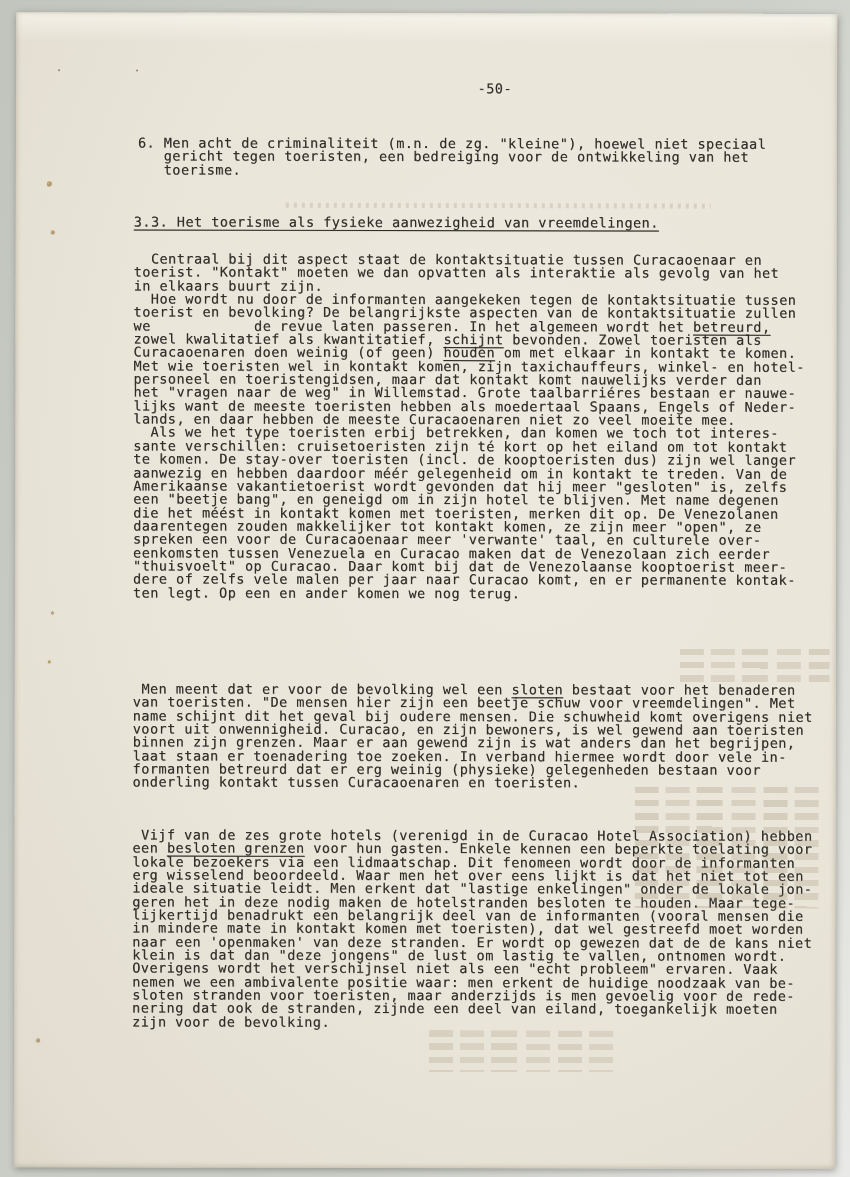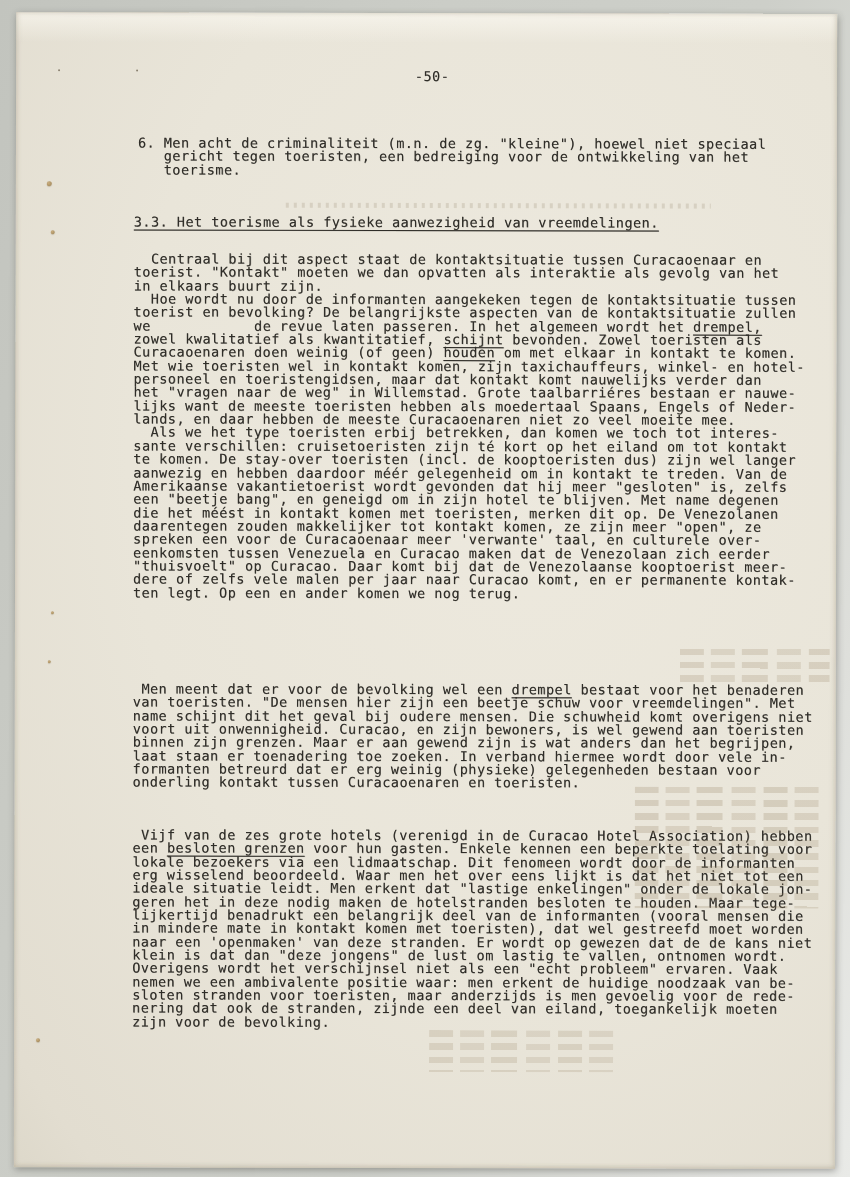--- a/index.html
+++ b/index.html
@@ -39,21 +39,21 @@
     color:var(--ink,#2f2d28);
     white-space:pre;
     margin:0;
     text-shadow:.3px .3px .35px rgba(47,45,40,.45);
   }
   .typewriter u{
     text-decoration-line:underline;
     text-decoration-thickness:1.2px;
     text-underline-offset:2.5px;
   }
-  .page-number{ left:336px; top:57px; width:160px; text-align:center; }
+  .page-number{ left:336px; top:69px; width:160px; text-align:right; }
   .numbered-item{ left:122px; top:124px; }
   .section-heading{
     left:118px; top:203px;
     font-weight:normal;
     text-decoration-line:underline;
     text-decoration-thickness:1.2px;
     text-underline-offset:3px;
   }
   .para-contact{ left:118px; top:240px; }
   .para-threshold{ left:118px; top:670px; }
@@ -106,21 +106,21 @@
    gericht tegen toeristen, een bedreiging voor de ontwikkeling van het
    toerisme.</div>
 
   <div class="typewriter section-heading">3.3. Het toerisme als fysieke aanwezigheid van vreemdelingen.</div>
 
   <div class="typewriter para-contact">  Centraal bij dit aspect staat de kontaktsituatie tussen Curacaoenaar en
 toerist. "Kontakt" moeten we dan opvatten als interaktie als gevolg van het
 in elkaars buurt zijn.
   Hoe wordt nu door de informanten aangekeken tegen de kontaktsituatie tussen
 toerist en bevolking? De belangrijkste aspecten van de kontaktsituatie zullen
-we            de revue laten passeren. In het algemeen wordt het <u>drempel,</u>
+we            de revue laten passeren. In het algemeen wordt het <u>betreurd,</u>
 zowel kwalitatief als kwantitatief, <u>schijnt</u> bevonden. Zowel toeristen als
 Curacaoenaren doen weinig (of geen) <u>houden</u> om met elkaar in kontakt te komen.
 Met wie toeristen wel in kontakt komen, zijn taxichauffeurs, winkel- en hotel-
 personeel en toeristengidsen, maar dat kontakt komt nauwelijks verder dan
 het "vragen naar de weg" in Willemstad. Grote taalbarriéres bestaan er nauwe-
 lijks want de meeste toeristen hebben als moedertaal Spaans, Engels of Neder-
 lands, en daar hebben de meeste Curacaoenaren niet zo veel moeite mee.
   Als we het type toeristen erbij betrekken, dan komen we toch tot interes-
 sante verschillen: cruisetoeristen zijn té kort op het eiland om tot kontakt
 te komen. De stay-over toeristen (incl. de kooptoeristen dus) zijn wel langer
@@ -128,21 +128,21 @@
 Amerikaanse vakantietoerist wordt gevonden dat hij meer "gesloten" is, zelfs
 een "beetje bang", en geneigd om in zijn hotel te blijven. Met name degenen
 die het méést in kontakt komen met toeristen, merken dit op. De Venezolanen
 daarentegen zouden makkelijker tot kontakt komen, ze zijn meer "open", ze
 spreken een voor de Curacaoenaar meer 'verwante' taal, en culturele over-
 eenkomsten tussen Venezuela en Curacao maken dat de Venezolaan zich eerder
 "thuisvoelt" op Curacao. Daar komt bij dat de Venezolaanse kooptoerist meer-
 dere of zelfs vele malen per jaar naar Curacao komt, en er permanente kontak-
 ten legt. Op een en ander komen we nog terug.</div>
 
-  <div class="typewriter para-threshold"> Men meent dat er voor de bevolking wel een <u>drempel</u> bestaat voor het benaderen
+  <div class="typewriter para-threshold"> Men meent dat er voor de bevolking wel een <u>sloten</u> bestaat voor het benaderen
 van toeristen. "De mensen hier zijn een beetje schuw voor vreemdelingen". Met
 name schijnt dit het geval bij oudere mensen. Die schuwheid komt overigens niet
 voort uit onwennigheid. Curacao, en zijn bewoners, is wel gewend aan toeristen
 binnen zijn grenzen. Maar er aan gewend zijn is wat anders dan het begrijpen,
 laat staan er toenadering toe zoeken. In verband hiermee wordt door vele in-
 formanten betreurd dat er erg weinig (physieke) gelegenheden bestaan voor
 onderling kontakt tussen Curacaoenaren en toeristen.</div>
 
   <div class="typewriter para-beaches"> Vijf van de zes grote hotels (verenigd in de Curacao Hotel Association) hebben
 een <u>besloten grenzen</u> voor hun gasten. Enkele kennen een beperkte toelating voor

